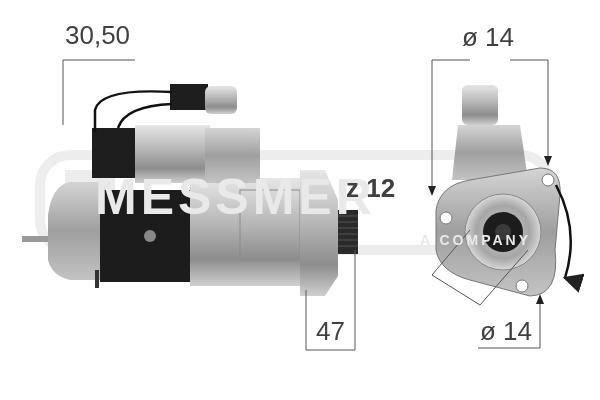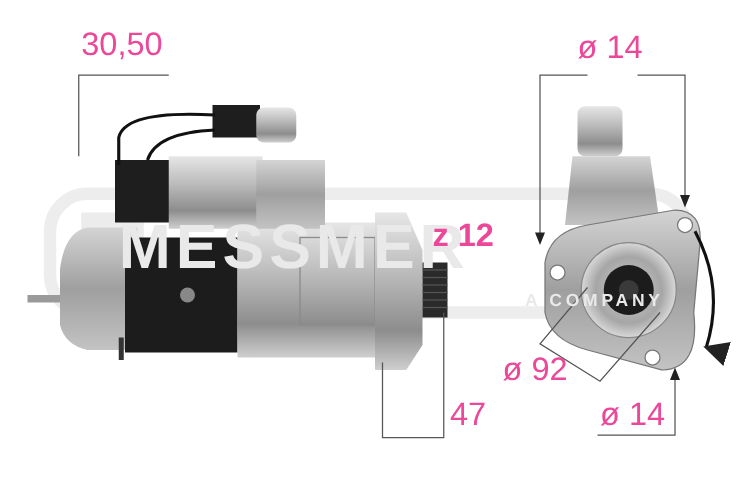--- a/index.html
+++ b/index.html
@@ -1,18 +1,18 @@
 <!DOCTYPE html>
 <html><head>
 <meta charset="utf-8">
 <style>
   html,body{margin:0;padding:0;background:#fff;}
   body{width:600px;height:400px;overflow:hidden;position:relative;font-family:"Liberation Sans",sans-serif;}
   #stage{position:absolute;left:0;top:0;width:600px;height:400px;}
-  .label{position:absolute;font-size:26px;color:#ec4899;line-height:1;white-space:nowrap;}
+  .label{position:absolute;font-size:26px;color:#404040;line-height:1;white-space:nowrap;}
   .wm{position:absolute;font-family:"Liberation Sans",sans-serif;font-weight:bold;color:#e9e9e9;}
 </style>
 </head>
 <body>
 
 <div id="stage">
   <svg width="600" height="400" viewBox="0 0 600 400" style="position:absolute;left:0;top:0">
     <defs>
       <linearGradient id="metal" x1="0" y1="0" x2="0" y2="1">
         <stop offset="0" stop-color="#e6e6e6"></stop>
@@ -113,16 +113,15 @@
       <path d="M536,304 L540,294 L544,304 Z"></path>
     </g>
   </svg>
 
   <div class="wm" style="left:95px;top:168px;font-size:50px;letter-spacing:4px;">MESSMER</div>
   <div class="wm" style="left:420px;top:232px;font-size:14px;letter-spacing:3px;">A COMPANY</div>
 
   <div class="label" style="left:65px;top:22px;">30,50</div>
   <div class="label" style="left:462px;top:24px;">ø 14</div>
   <div class="label" style="left:346px;top:175px;font-weight:bold;">z 12</div>
-  <div class="label" style="left:316px;top:318px;margin-left:44px;">47</div>
-  <div class="label" style="left:402px;top:282px;">ø 92</div>
+  <div class="label" style="left:316px;top:318px;">47</div>
   <div class="label" style="left:480px;top:318px;">ø 14</div>
 </div>
 
 </body></html>

